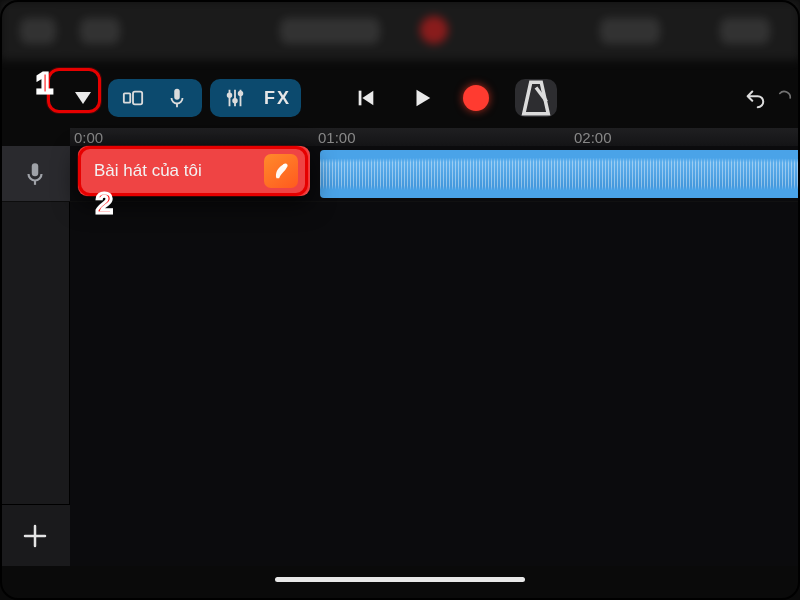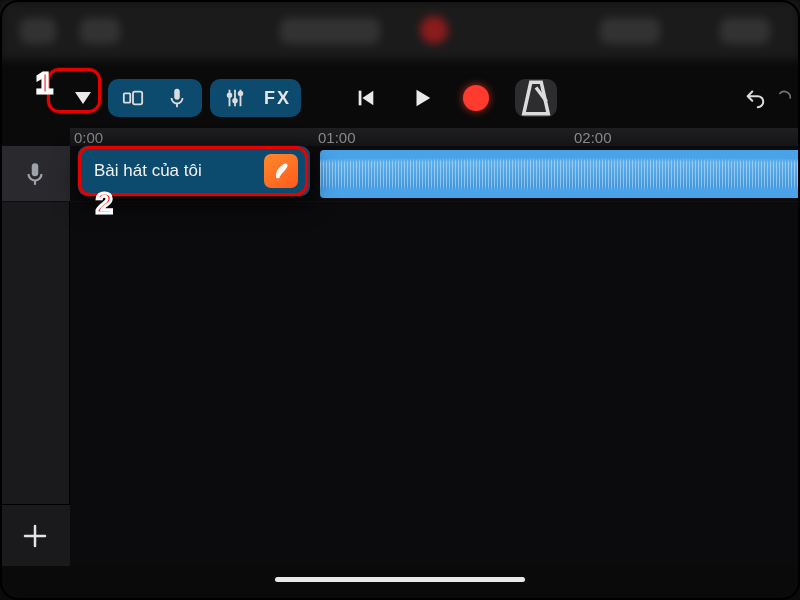--- a/index.html
+++ b/index.html
@@ -102,21 +102,21 @@
       repeating-linear-gradient(90deg, rgba(255,255,255,.45) 0 1px, transparent 1px 3px),
       linear-gradient(#6ab9f3,#3a8fd6);
     -webkit-mask: radial-gradient(ellipse 200% 55% at 50% 50%, #000 55%, transparent 75%);
             mask: radial-gradient(ellipse 200% 55% at 50% 50%, #000 55%, transparent 75%);
     opacity:.9;
   }
 
   
   .popover {
     position:absolute; left:78px; top:146px; width:232px; height:50px;
-    background:#0c4a6e; border-radius:9px;
+    background:#ef4444; border-radius:9px;
     display:flex; align-items:center; padding:0 12px 0 16px; gap:4px;
     box-shadow: 0 8px 24px rgba(0,0,0,.7);
   }
   .popover .title { flex:1; color:#f2f2f2; font-size:17px; font-weight:500; }
   .gb-icon {
     width:34px; height:34px; border-radius:7px;
     background:linear-gradient(145deg,#ff8a2b,#ff5a1f);
     display:flex; align-items:center; justify-content:center;
   }
   .gb-icon svg { width:22px; height:22px; }

